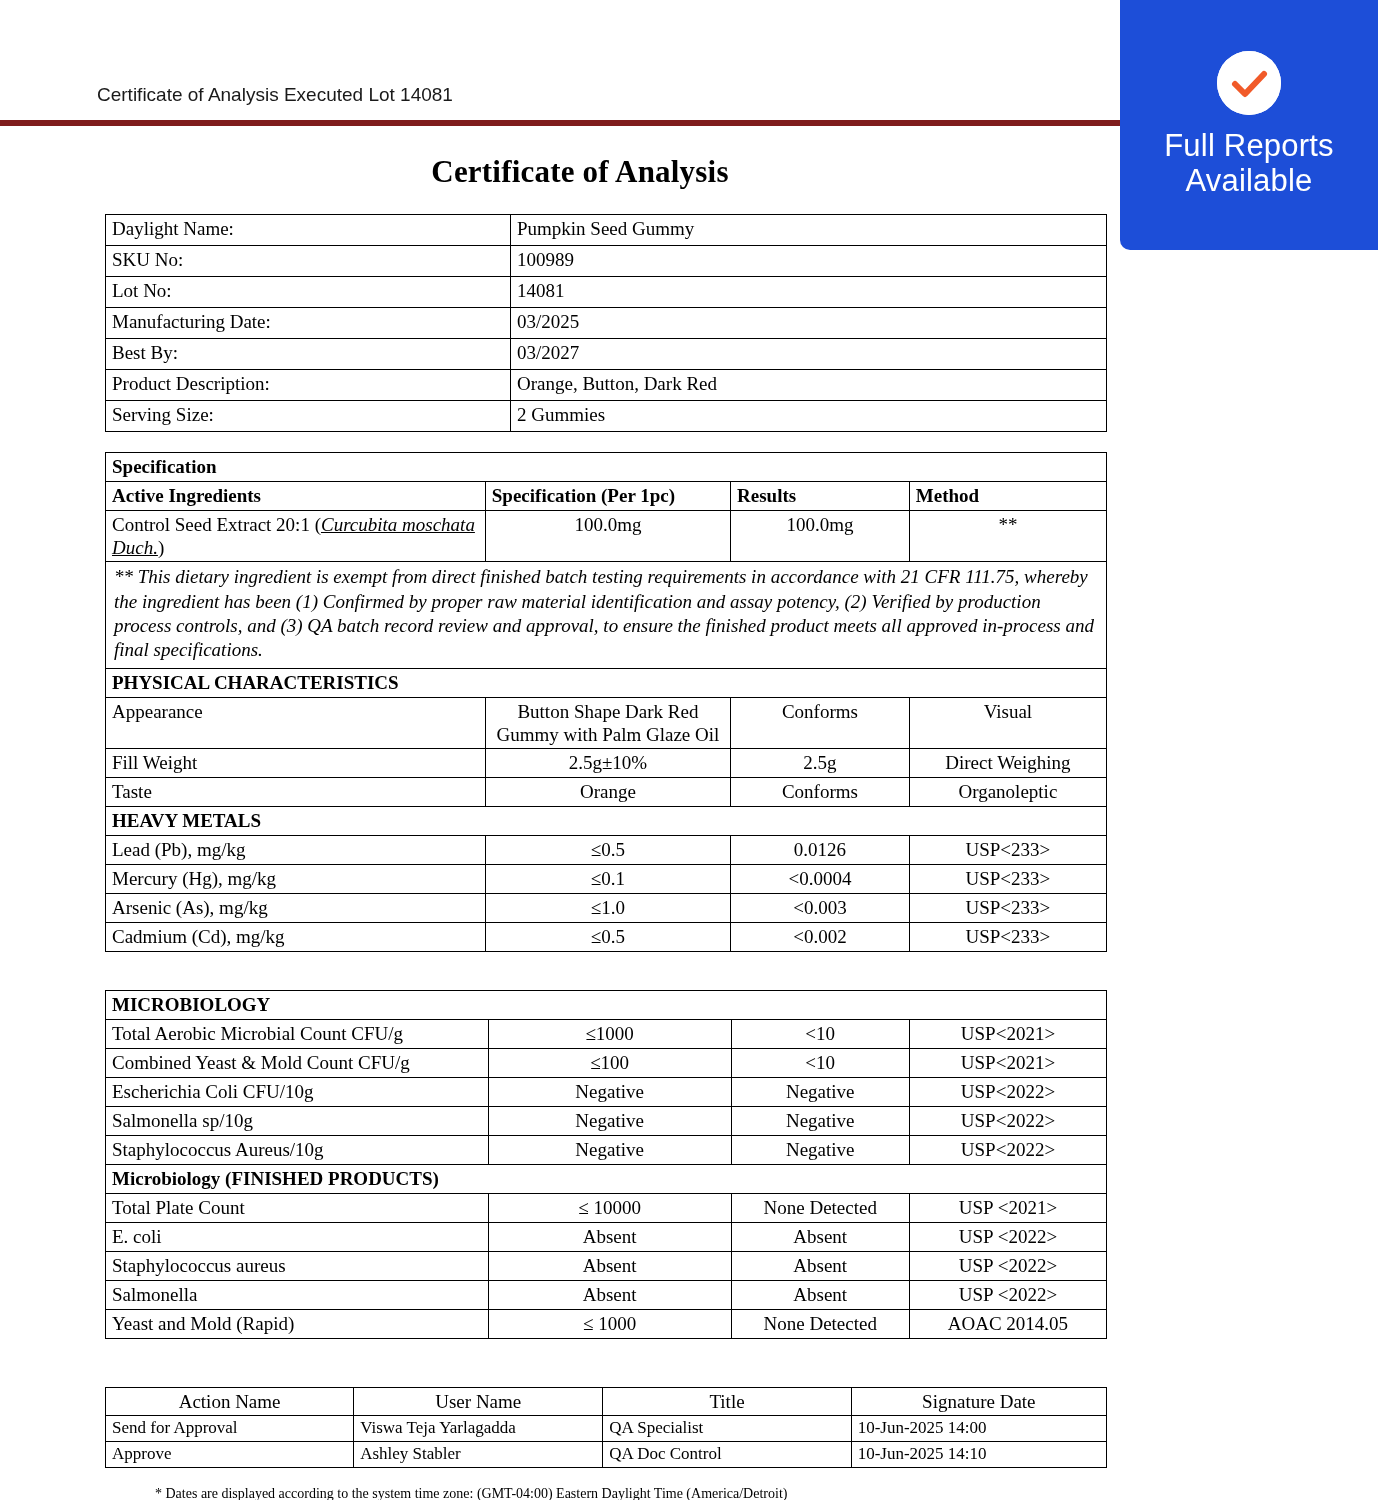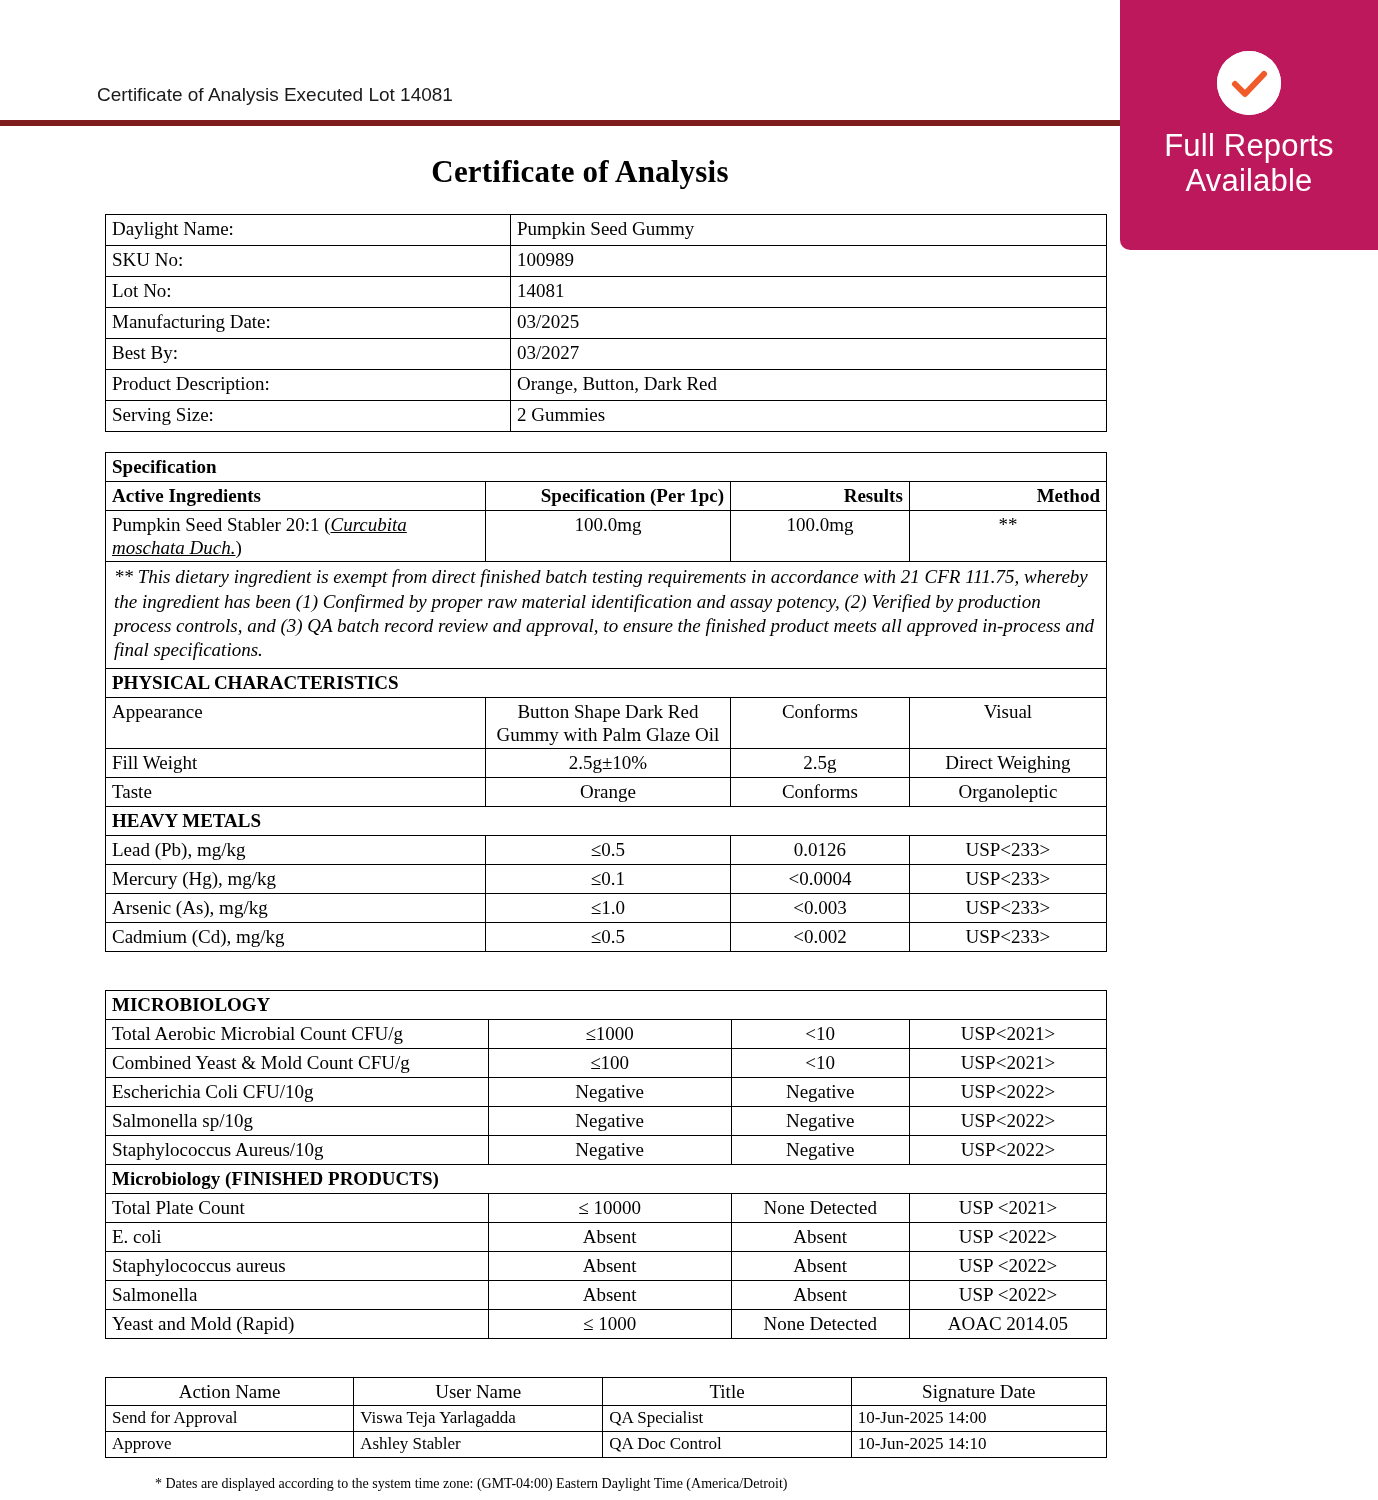--- a/index.html
+++ b/index.html
@@ -16,21 +16,21 @@
     overflow: hidden;
   }
 
   
   .badge {
     position: absolute;
     top: 0;
     right: 0;
     width: 258px;
     height: 250px;
-    background: #be185d;
+    background: #1d4ed8;
     border-radius: 0 0 0 10px;
     display: flex;
     flex-direction: column;
     align-items: center;
     justify-content: center;
     color: #fff;
     font-family: "Liberation Sans", sans-serif;
   }
   .badge-check {
     width: 64px;
@@ -107,38 +107,38 @@
   .tbl-product td.label { width: 392px; }
 
   
   .tbl-spec { margin-top: 20px; }
   .tbl-spec td { height: 24px; margin-left: 33px; }
   .tbl-spec .c1 { width: 392px; }
   .tbl-spec .c2 { width: 244px; text-align: center; }
   .tbl-spec .c3 { width: 174px; text-align: center; }
   .tbl-spec .c4 { width: 192px; text-align: center; }
   .tbl-spec .section-head { font-weight: bold; }
-  .tbl-spec .colhead { text-align: right; font-weight: bold; }
+  .tbl-spec .colhead { text-align: left; font-weight: bold; }
   .tbl-spec .note {
     font-style: italic;
     line-height: 1.28;
     padding: 3px 8px 5px 8px;
   }
 
   
   .tbl-micro { margin-top: 38px; }
   .tbl-micro td { height: 24px; }
   .tbl-micro .c1 { width: 392px; }
   .tbl-micro .c2 { width: 244px; text-align: center; }
   .tbl-micro .c3 { width: 174px; text-align: center; }
   .tbl-micro .c4 { width: 192px; text-align: center; }
   .tbl-micro .section-head { font-weight: bold; }
 
   
-  .tbl-sign { margin-top: 38px; width: 1007px; }
+  .tbl-sign { margin-top: 48px; width: 1007px; }
   .tbl-sign th {
     text-align: center;
     font-weight: bold;
     font-size: 19px;
     padding: 4px 4px;
   }
   .tbl-sign td {
     font-size: 17px;
     padding: 3px 4px;
   }
@@ -217,21 +217,21 @@
       <tr>
         <td class="section-head" colspan="4">Specification</td>
       </tr>
       <tr>
         <td class="c1 colhead" style="text-align:left">Active Ingredients</td>
         <td class="c2 colhead">Specification (Per 1pc)</td>
         <td class="c3 colhead">Results</td>
         <td class="c4 colhead">Method</td>
       </tr>
       <tr>
-        <td class="c1"><span>Pumpkin Seed Stabler 20:1 (</span><span class="ital u">Curcubita moschata Duch.</span><span>)</span></td>
+        <td class="c1"><span>Control Seed Extract 20:1 (</span><span class="ital u">Curcubita moschata Duch.</span><span>)</span></td>
         <td class="c2">100.0mg</td>
         <td class="c3">100.0mg</td>
         <td class="c4">**</td>
       </tr>
       <tr>
         <td class="note" colspan="4">** This dietary ingredient is exempt from direct finished batch testing requirements in accordance with 21 CFR 111.75, whereby the ingredient has been (1) Confirmed by  proper raw material identification and assay potency, (2) Verified by production process controls, and (3) QA batch record review and approval, to ensure the finished product meets all approved in-process and final specifications.</td>
       </tr>
 
       <tr>
         <td class="section-head" colspan="4">PHYSICAL CHARACTERISTICS</td>

